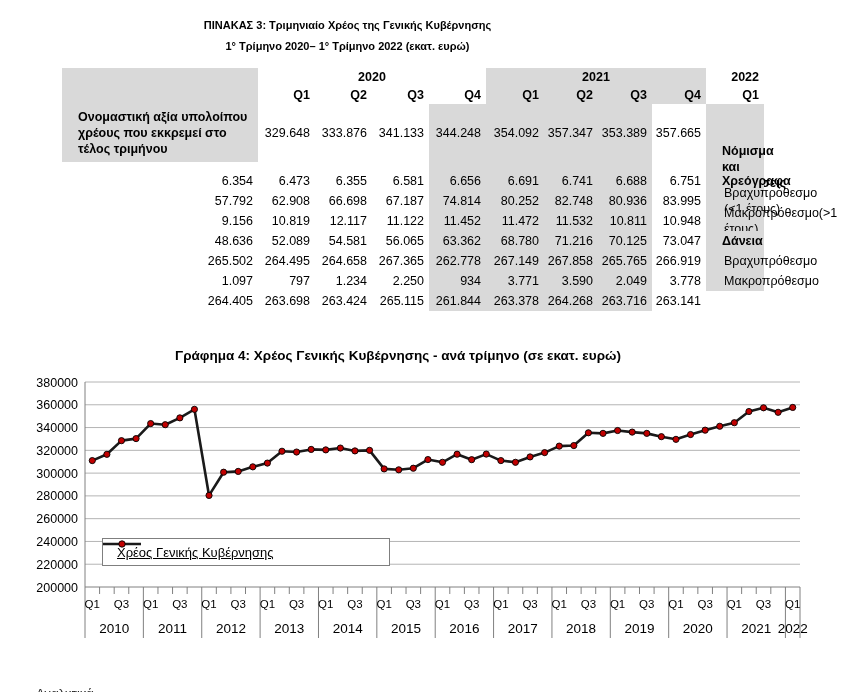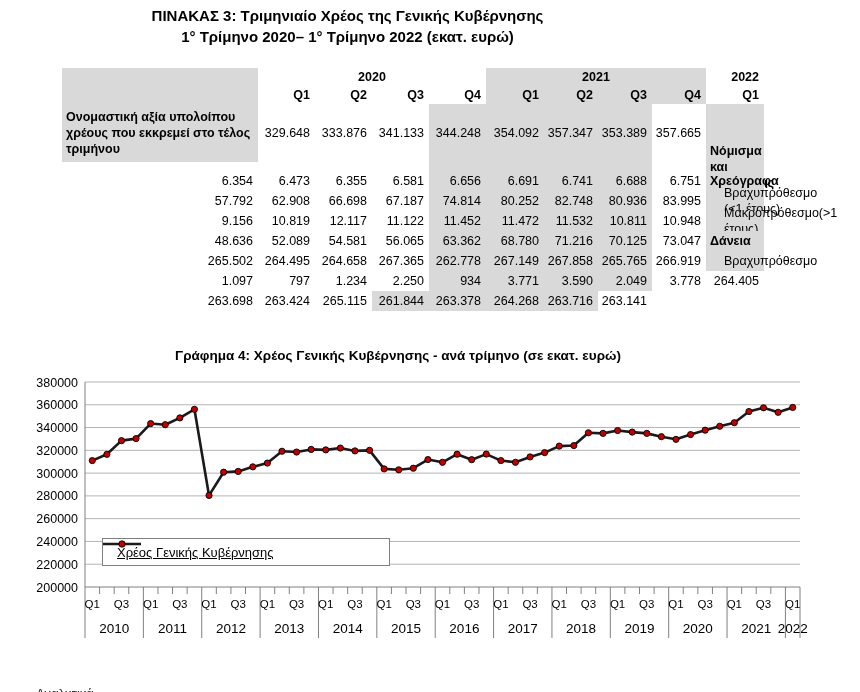--- a/index.html
+++ b/index.html
@@ -2,34 +2,34 @@
 <html><head>
 <meta charset="utf-8">
 <style>
   html,body{margin:0;padding:0;}
   body{
     width:860px;height:692px;position:relative;overflow:hidden;
     background:#ffffff;color:#000;
     font-family:"Liberation Sans", sans-serif;
     --shade:#d9d9d9;
   }
-  .doc-title{position:absolute;left:0;top:6px;width:695px;text-align:center;
-    font-size:15px;font-weight:bold;line-height:20px;}
+  .doc-title{position:absolute;left:0;top:15px;width:695px;text-align:center;
+    font-size:11px;font-weight:bold;line-height:20px;}
   .doc-title .t2{margin-top:1px;}
 
   
   .tbl{
     position:absolute;left:62px;top:68px;width:702px;
     display:grid;
     grid-template-columns:196px 57px 57px 57px 57px 58px 54px 54px 54px 58px;
     font-size:12.5px;line-height:16px;
   }
   .cell{display:flex;align-items:center;}
   .num{justify-content:flex-end;padding-right:5px;}
-  .lbl{padding-left:4px;}
+  .lbl{padding-left:16px;}
   .indent{padding-left:18px;}
   .bold{font-weight:bold;}
   .center{justify-content:center;}
   .shade{background:var(--shade);}
   .hYear{font-weight:bold;}
 
   
   .chart-title{position:absolute;left:0;top:348px;width:796px;text-align:center;
     font-size:13.5px;font-weight:bold;}
   .chart{position:absolute;left:28px;top:374px;width:792px;height:278px;}
@@ -141,20 +141,21 @@
     <div class="cell lbl shade indent">Βραχυπρόθεσμο</div>
     <div class="cell num">1.097</div>
     <div class="cell num">797</div>
     <div class="cell num">1.234</div>
     <div class="cell num">2.250</div>
     <div class="cell num shade">934</div>
     <div class="cell num shade">3.771</div>
     <div class="cell num shade">3.590</div>
     <div class="cell num shade">2.049</div>
     <div class="cell num">3.778</div>
+    <div class="cell lbl shade indent">Μακροπρόθεσμο</div>
     <div class="cell num">264.405</div>
     <div class="cell num">263.698</div>
     <div class="cell num">263.424</div>
     <div class="cell num">265.115</div>
     <div class="cell num shade">261.844</div>
     <div class="cell num shade">263.378</div>
     <div class="cell num shade">264.268</div>
     <div class="cell num shade">263.716</div>
     <div class="cell num">263.141</div>
   </div>

